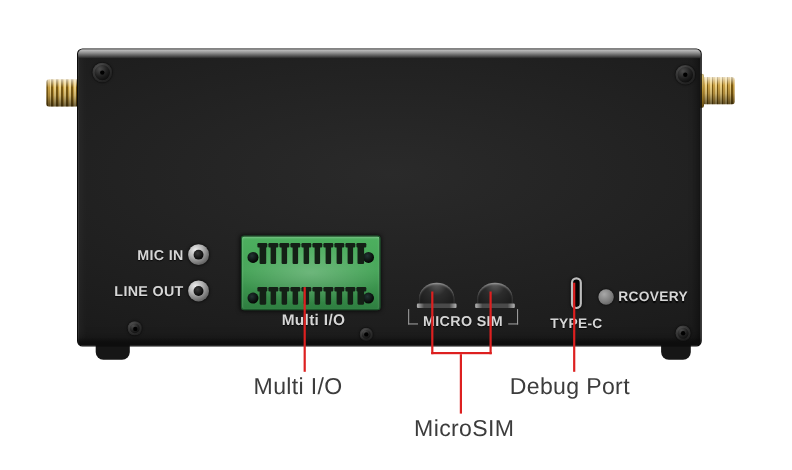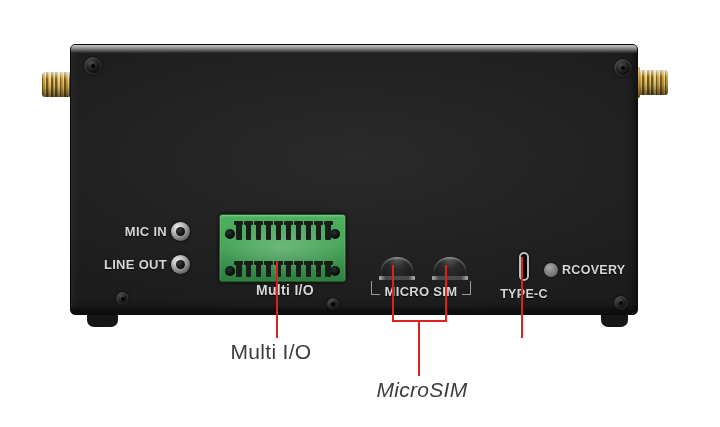--- a/index.html
+++ b/index.html
@@ -129,21 +129,21 @@
   .callout.simh{left:392px;top:320px;width:55px;height:2px;}
   .callout.simmid{left:418px;top:322px;width:2px;height:54px;}
   .callout.typec{left:521px;top:257px;width:2px;height:81px;}
   
   .ann{
     position:absolute;z-index:3;transform:translateX(-50%);
     color:var(--annotation-text,#3c3c3c);font-size:21px;letter-spacing:.3px;white-space:nowrap;
   }
   .ann.multiio{left:271px;top:340px;}
   .ann.debug{left:518px;top:340px;}
-  .ann.microsim{left:422px;top:378px;font-style:italic;}
+  .ann.microsim{left:422px;top:378px;}
 </style>
 </head>
 <body>
 
 <div class="scene">
 
   <div class="foot left"></div>
   <div class="foot right"></div>
 
   <div class="sma left">
@@ -217,14 +217,15 @@
   </div>
 
   <div class="callout multiio"></div>
   <div class="callout sim1"></div>
   <div class="callout sim2"></div>
   <div class="callout simh"></div>
   <div class="callout simmid"></div>
   <div class="callout typec"></div>
 
   <div class="ann multiio">Multi I/O</div>
+  <div class="ann debug">Debug Port</div>
   <div class="ann microsim">MicroSIM</div>
 </div>
 
 </body></html>

